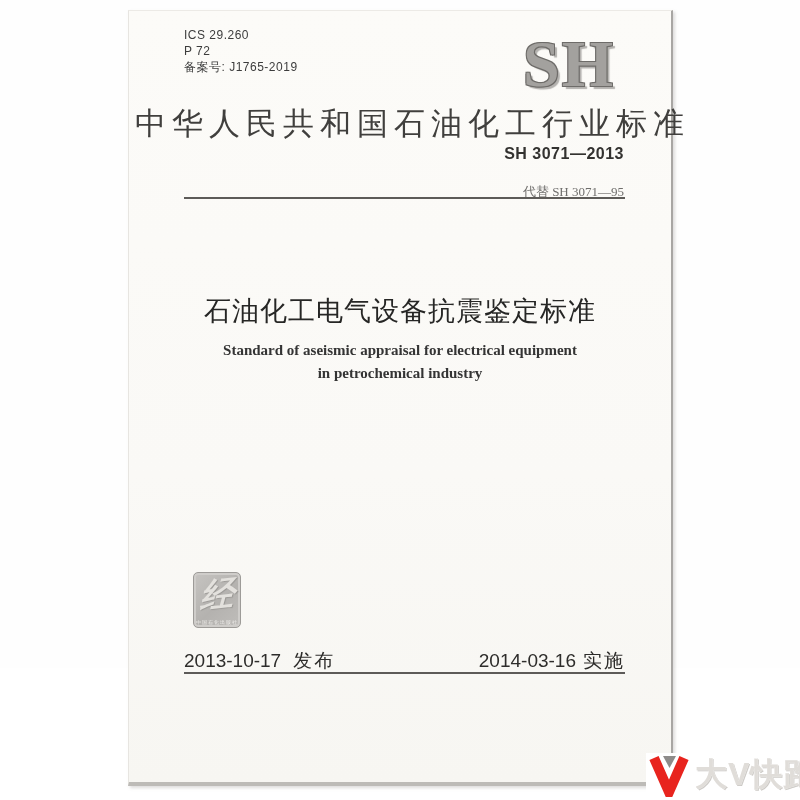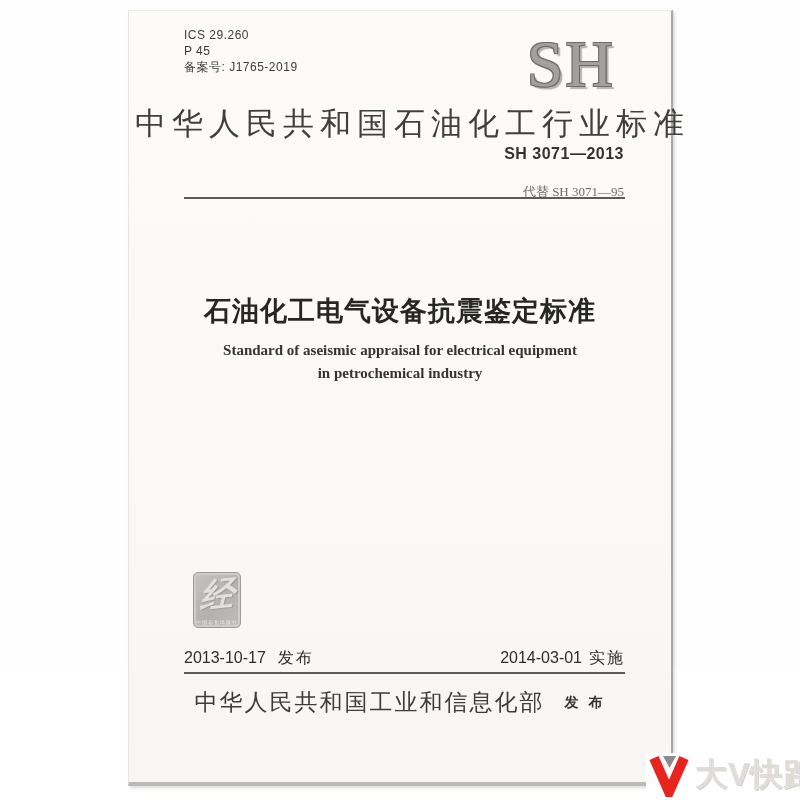--- a/index.html
+++ b/index.html
@@ -16,21 +16,21 @@
     border-right:2px solid #a8a6a3;
     border-bottom:4px solid #bdbbb7;
     box-shadow:2px 2px 3px rgba(160,158,154,.35);
   }
 
   .meta-block { position:absolute; left:55px; top:16px; color:#3c3c3c;
                 font-size:12px; line-height:16px; letter-spacing:.5px; }
 
   .sh-logo {
     position:absolute; top:20px; right:56px;
-    font-family:"Liberation Serif", serif; font-weight:400;
+    font-family:"Liberation Serif", serif; font-weight:700;
     font-size:66px; line-height:1; letter-spacing:2px;
     color:#a3a19e;
     text-shadow:
       -1px -1px 0 #6e6c69, 1px -1px 0 #6e6c69,
       -1px 1px 0 #6e6c69, 1px 1px 0 #6e6c69,
       3px 3px 1px #b4b2af;
   }
 
   .header-title {
     position:absolute; top:92px; left:0; width:100%;
@@ -43,21 +43,21 @@
   .std-no { font-size:16px; font-weight:700; color:#333230; letter-spacing:.5px; }
   .std-replaces { margin-top:20px; font-size:13px; color:#6f6e6c;
                   font-family:"Liberation Serif", serif; }
 
   .rule { position:absolute; left:55px; right:46px; height:2px; background:#5d5b58; }
   .rule-top { top:186px; }
   .rule-bottom { top:661px; }
 
   .main-title {
     position:absolute; top:282px; left:0; width:100%; text-align:center;
-    font-size:27px; font-weight:700; color:#262625; letter-spacing:1px;
+    font-size:27px; font-weight:400; color:#262625; letter-spacing:1px;
     white-space:nowrap;
   }
   .en-title { position:absolute; left:0; width:100%; text-align:center;
               font-family:"Liberation Serif", serif; font-weight:700;
               font-size:15px; color:#343434; }
   .en-line1 { top:331px; }
   .en-line2 { top:354px; }
 
   
   .seal {
@@ -76,21 +76,21 @@
   }
   .seal-caption {
     position:absolute; bottom:2px; left:0; width:100%; text-align:center;
     font-size:5px; line-height:6px; color:#edece9; letter-spacing:1px;
     white-space:nowrap;
   }
 
   
   .dates-row { position:absolute; top:637px; left:55px; right:46px;
                display:flex; justify-content:space-between;
-               font-size:16px; color:#2e2d2b;gap:10px; }
+               font-size:19px; color:#2e2d2b;gap:10px; }
   .date-group { display:flex; gap:12px; align-items:baseline; }
   .date-group.right { gap:7px; }
   .date-label { letter-spacing:2px;text-align:right; }
 
   .publisher-row { position:absolute; top:676px; left:0; width:100%;
                    display:flex; justify-content:center; align-items:center;
                    gap:20px; white-space:nowrap; }
   .publisher-name { font-family:"Liberation Serif", serif; font-size:23px;
                     color:#3d3c3a; letter-spacing:2px; }
   .publisher-label { font-size:14px; font-weight:700; color:#333; letter-spacing:3px; }
@@ -105,21 +105,21 @@
 </style>
 </head>
 <body>
 
 <div class="stage">
 
   <div class="cover">
 
     <div class="meta-block">
       <div>ICS 29.260</div>
-      <div>P 45</div>
+      <div>P 72</div>
       <div>备案号: J1765-2019</div>
     </div>
 
     <div class="sh-logo">SH</div>
 
     <div class="header-title">中华人民共和国石油化工行业标准</div>
 
     <div class="std-block">
       <div class="std-no">SH 3071—2013</div>
       <div class="std-replaces">代替 SH 3071—95</div>
@@ -135,31 +135,27 @@
       <div class="seal-glyph">经</div>
       <div class="seal-caption">中国石化出版社</div>
     </div>
 
     <div class="dates-row">
       <div class="date-group">
         <span>2013-10-17</span>
         <span class="date-label">发布</span>
       </div>
       <div class="date-group right">
-        <span>2014-03-01</span>
+        <span>2014-03-16</span>
         <span class="date-label">实施</span>
       </div>
     </div>
 
     <div class="rule rule-bottom"></div>
 
-    <div class="publisher-row">
-      <span class="publisher-name">中华人民共和国工业和信息化部</span>
-      <span class="publisher-label">发 布</span>
-    </div>
 
   </div>
 
   <div class="watermark">
     <svg class="wm-logo" viewBox="0 0 46 44" xmlns="http://www.w3.org/2000/svg">
       <rect x="0" y="0" width="46" height="44" fill="#ffffff"></rect>
       <path d="M8 5 L23 39 L38 5" fill="none" stroke="#e8241e" stroke-width="10"></path>
       <polygon points="17,3 30,3 23.5,15" fill="#8d8b89"></polygon>
     </svg>
     <span class="wm-text">大V快跑</span>

